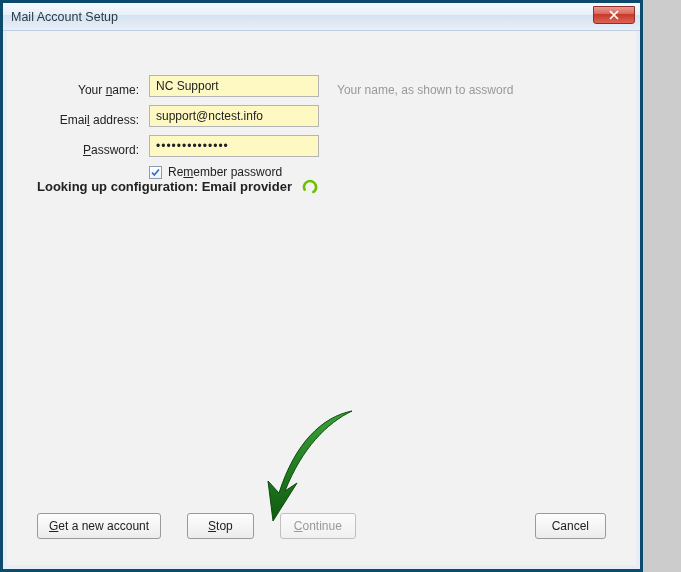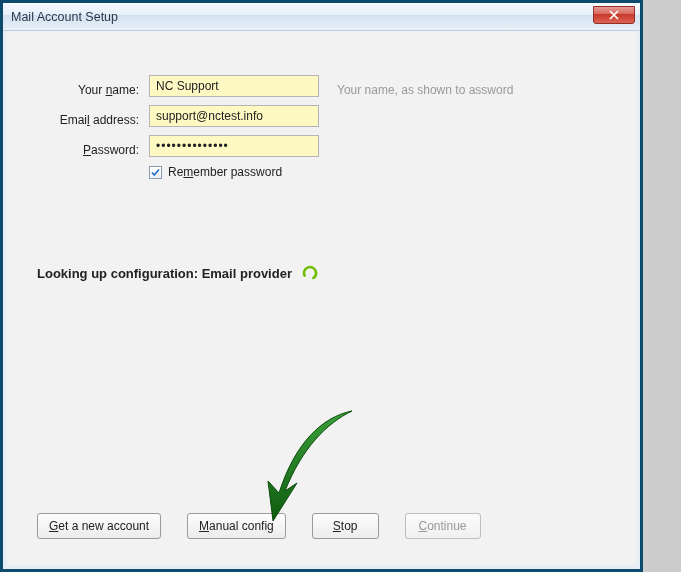--- a/index.html
+++ b/index.html
@@ -98,23 +98,22 @@
     align-items: center;
     justify-content: center;
     margin-right: 6px;
     cursor: pointer;
     position: relative;
   }
   .checkbox svg { display: block; }
   .check-label { color: #222; cursor: pointer; }
   .check-label .u { text-decoration: underline; }
   .status-area {
-    margin-top: 86px;
-    display: flex;
-    align-items: center;
+    display: flex;
+    align-items: flex-start;
   }
   .status-text {
     font-weight: bold;
     color: #222;
     font-size: 13px;
   }
   .spinner {
     margin-left: 10px;
     width: 16px;
     height: 16px;
@@ -214,30 +213,30 @@
         <svg width="16" height="16" viewBox="0 0 16 16">
           <circle cx="8" cy="8" r="6" fill="none" stroke="#6fbf00" stroke-width="2.6" stroke-dasharray="26 10" stroke-linecap="round" transform="rotate(160 8 8)"></circle>
         </svg>
       </span>
     </div>
 
     <div class="button-bar">
       <button class="btn">
         <span class="u">G</span><span>et a new account</span>
       </button>
-      <button class="btn">
-        <span class="u">M</span><span>anual config</span>
-      </button>
       <button class="btn" style="padding:0 20px;">
         <span class="u">S</span><span>top</span>
       </button>
       <button class="btn disabled" style="padding:0 13px;">
         <span style="text-decoration:underline;">C</span><span>ontinue</span>
       </button>
       <div class="spacer"></div>
+      <button class="btn" style="padding:0 16px;">
+        <span>Cancel</span>
+      </button>
     </div>
 
     <svg class="arrow" width="110" height="130" viewBox="0 0 110 130">
       <defs>
         <linearGradient id="ag" x1="0" y1="0" x2="0" y2="1">
           <stop offset="0" stop-color="#3aa23a"></stop>
           <stop offset="1" stop-color="#0e5a0e"></stop>
         </linearGradient>
       </defs>
       <path d="M95 8 C 70 20, 45 45, 28 88 L40 80 L16 118 L11 78 L22 90 C 38 40, 65 14, 95 8 Z" fill="url(#ag)" stroke="#0c4a0c" stroke-width="1"></path>

